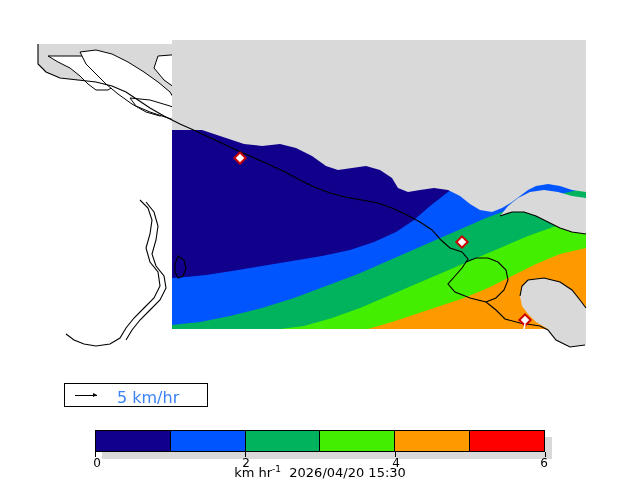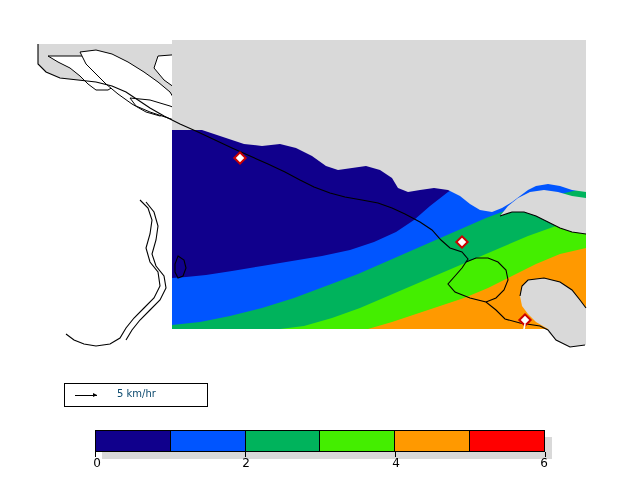--- a/index.html
+++ b/index.html
@@ -72,22 +72,22 @@
     top: -2px;
     width: 0; height: 0;
     border-top: 2.5px solid transparent;
     border-bottom: 2.5px solid transparent;
     border-left: 4px solid #000000;
   }
   .scale-label {
     position: absolute;
     left: 52px;
     top: 4px;
-    font-size: 10px;
-    color: #0c4a6e;
+    font-size: 16px;
+    color: #3b82f6;
     white-space: pre;
   }
 
   
   .cbar-shadow {
     position: absolute;
     left: 102px;
     top: 437px;
     width: 450px;
     height: 22px;
@@ -313,14 +313,15 @@
     <div class="tick" style="left:150px"></div>
     <div class="tick" style="left:300px"></div>
     <div class="tick" style="left:450px"></div>
   </div>
 
   <div class="tick-label" style="left:97px">0</div>
   <div class="tick-label" style="left:246px">2</div>
   <div class="tick-label" style="left:396px">4</div>
   <div class="tick-label" style="left:544px">6</div>
 
+  <div class="cbar-caption"><span>km hr</span><span class="sup">-1</span><span>  2026/04/20 15:30</span></div>
 
 </div>
 
 </body></html>

